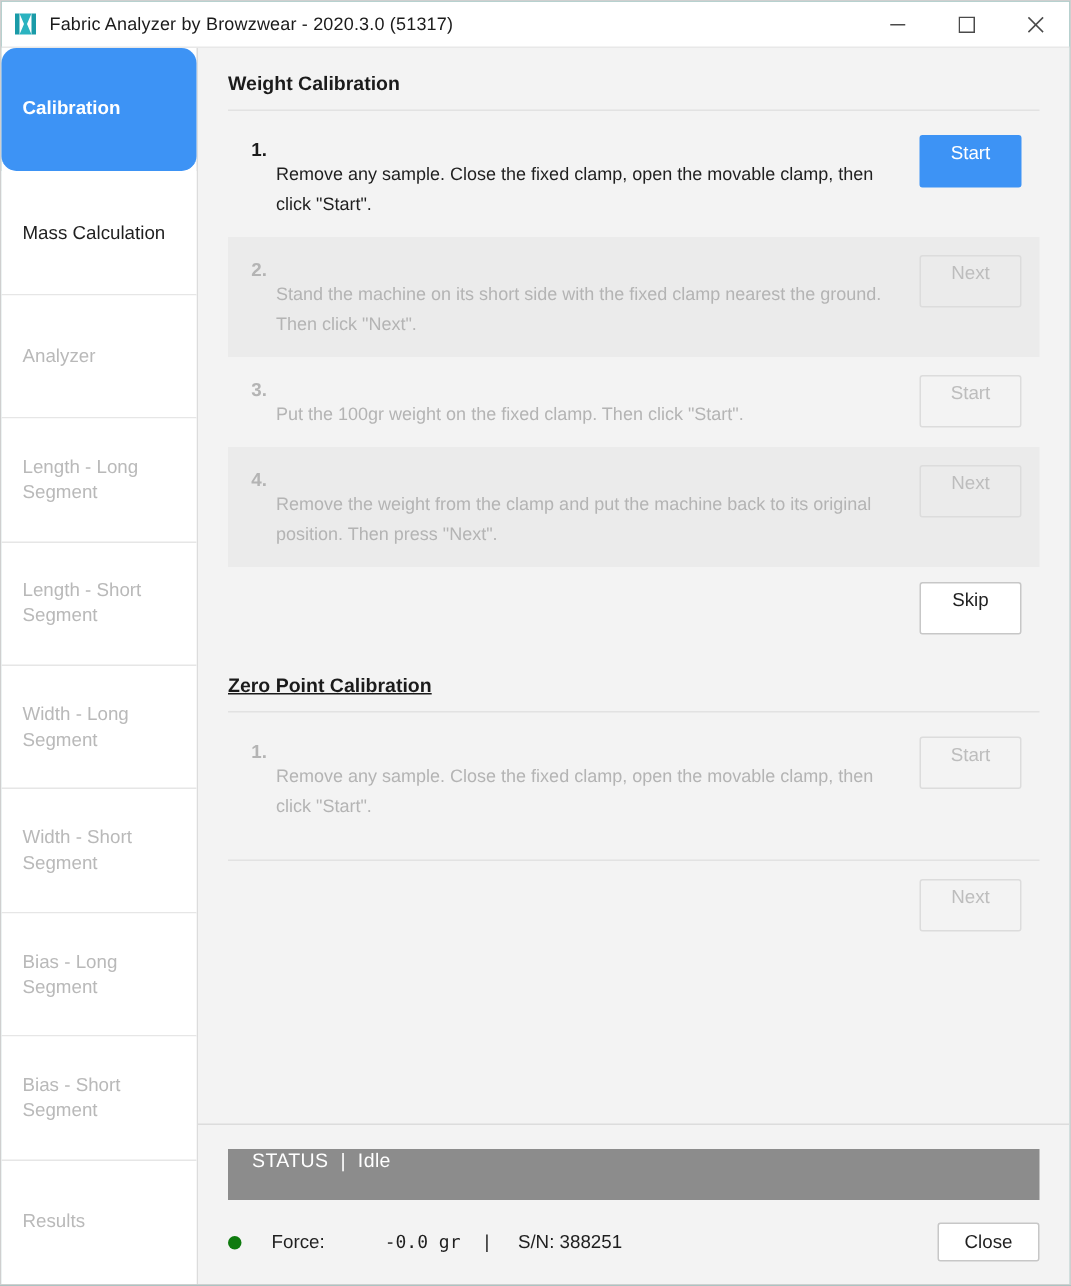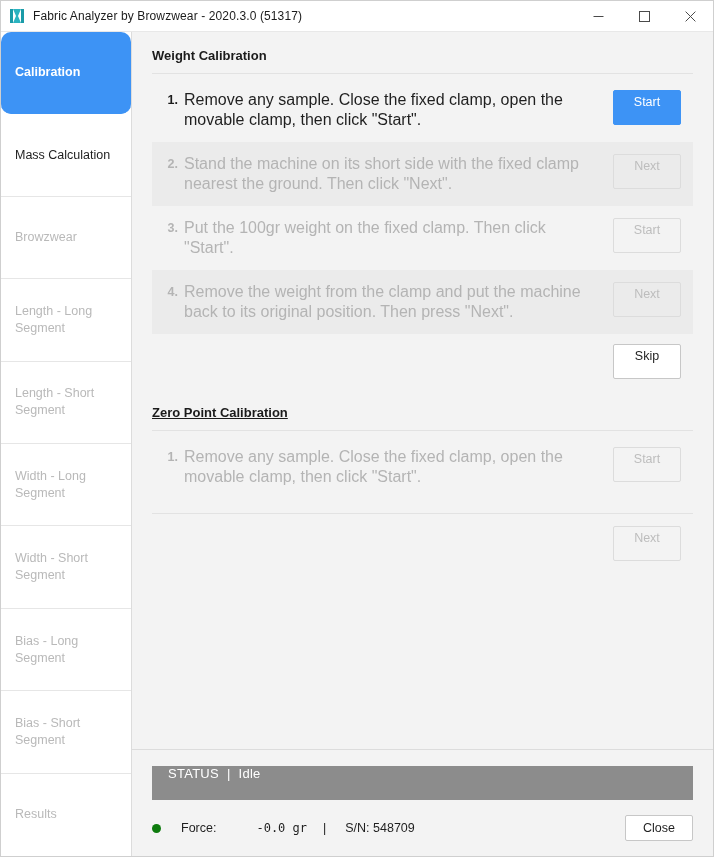--- a/index.html
+++ b/index.html
@@ -150,26 +150,27 @@
     font-size: 12.5px;
     font-weight: bold;
     color: #1b1b1b;
     width: 16px;
     flex: 0 0 16px;
     line-height: 20px;
     text-align: right;
     margin-right: 6px;
   }
   .step-text {
-    font-size: 16px;
+    font-size: 12px;
     line-height: 20px;
     color: #1f1f1f;
     flex: 1 1 auto;
     padding-right: 14px;
     max-width: 420px;
+    margin-top: 16px;
   }
   .step-row.disabled .step-num,
   .step-row.disabled .step-text { color: #b4b4b4; }
 
   .btn {
     font-family: "Liberation Sans", sans-serif;
     font-size: 12.5px;
     height: 35px;
     min-width: 68px;
     padding: 0 10px;
@@ -299,21 +300,21 @@
   <div class="body-split">
 
     <div class="sidebar">
       <div class="nav-item active">
         <span>Calibration</span>
       </div>
       <div class="nav-item enabled">
         <span>Mass Calculation</span>
       </div>
       <div class="nav-item">
-        <span>Browzwear</span>
+        <span>Analyzer</span>
       </div>
       <div class="nav-item">
         <span>Length - Long Segment</span>
       </div>
       <div class="nav-item">
         <span>Length - Short Segment</span>
       </div>
       <div class="nav-item">
         <span>Width - Long Segment</span>
       </div>
@@ -392,20 +393,20 @@
           <span class="status-bar-text">Idle</span>
         </div>
         <div class="status-filler"></div>
       </div>
 
       <div class="footer">
         <span class="dot"></span>
         <span class="force-label">Force:</span>
         <span class="force-value">-0.0 gr</span>
         <span class="sn-text" style="margin:0 4px;">|</span>
-        <span class="sn-text">S/N: 548709</span>
+        <span class="sn-text">S/N: 388251</span>
         <span class="footer-spacer"></span>
         <span class="btn close-btn">Close</span>
       </div>
 
     </div>
   </div>
 </div>
 
 </body></html>

